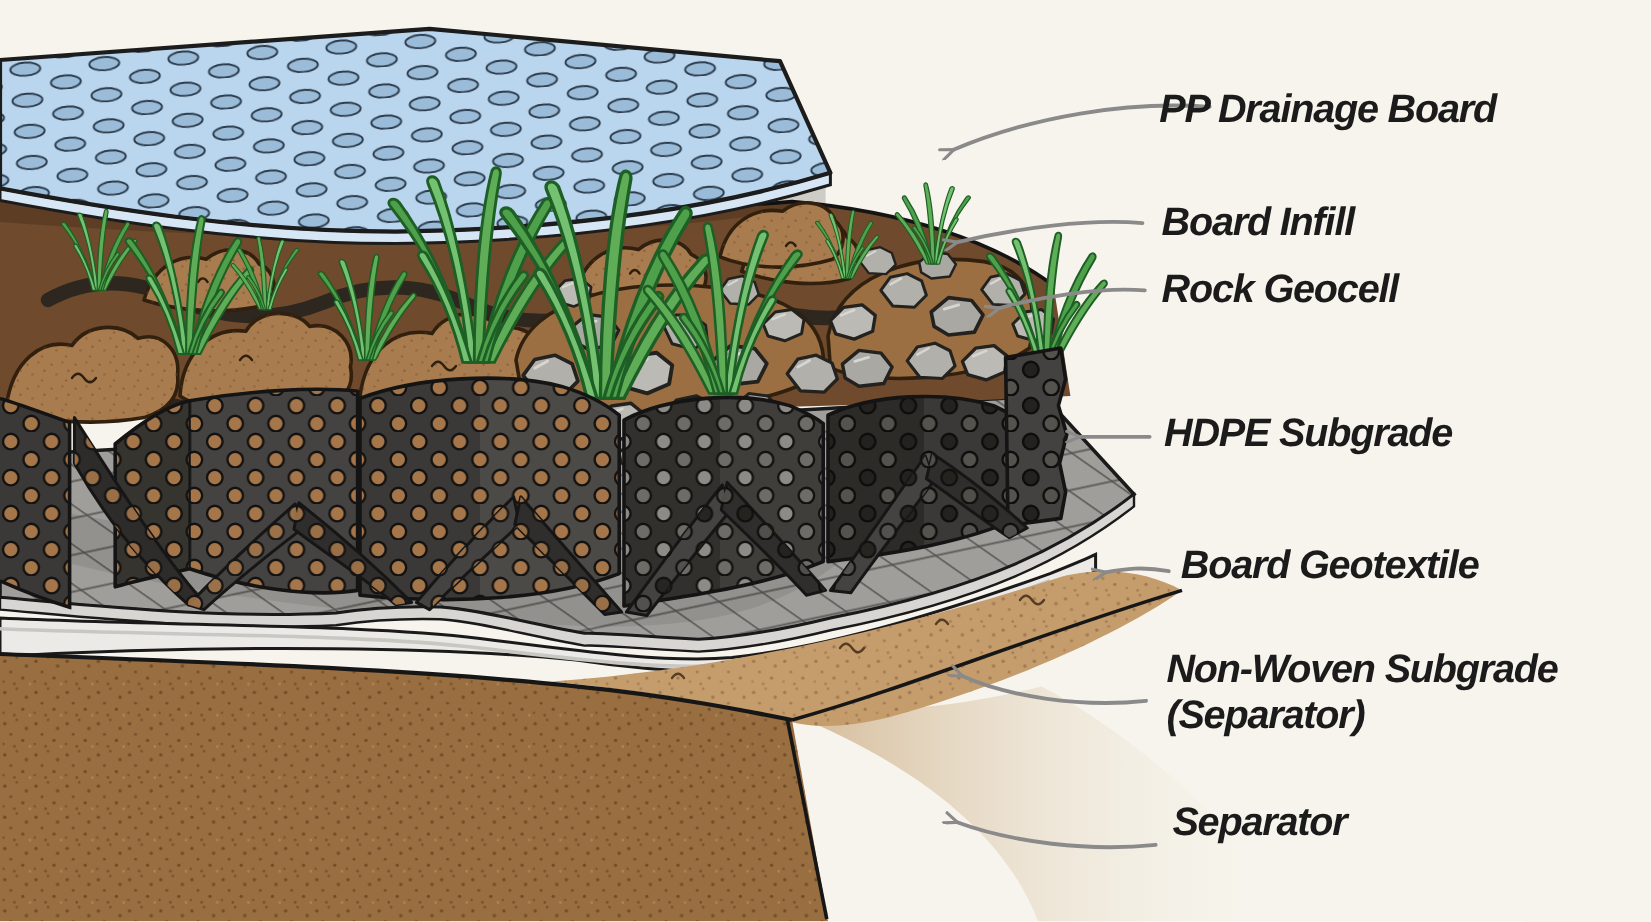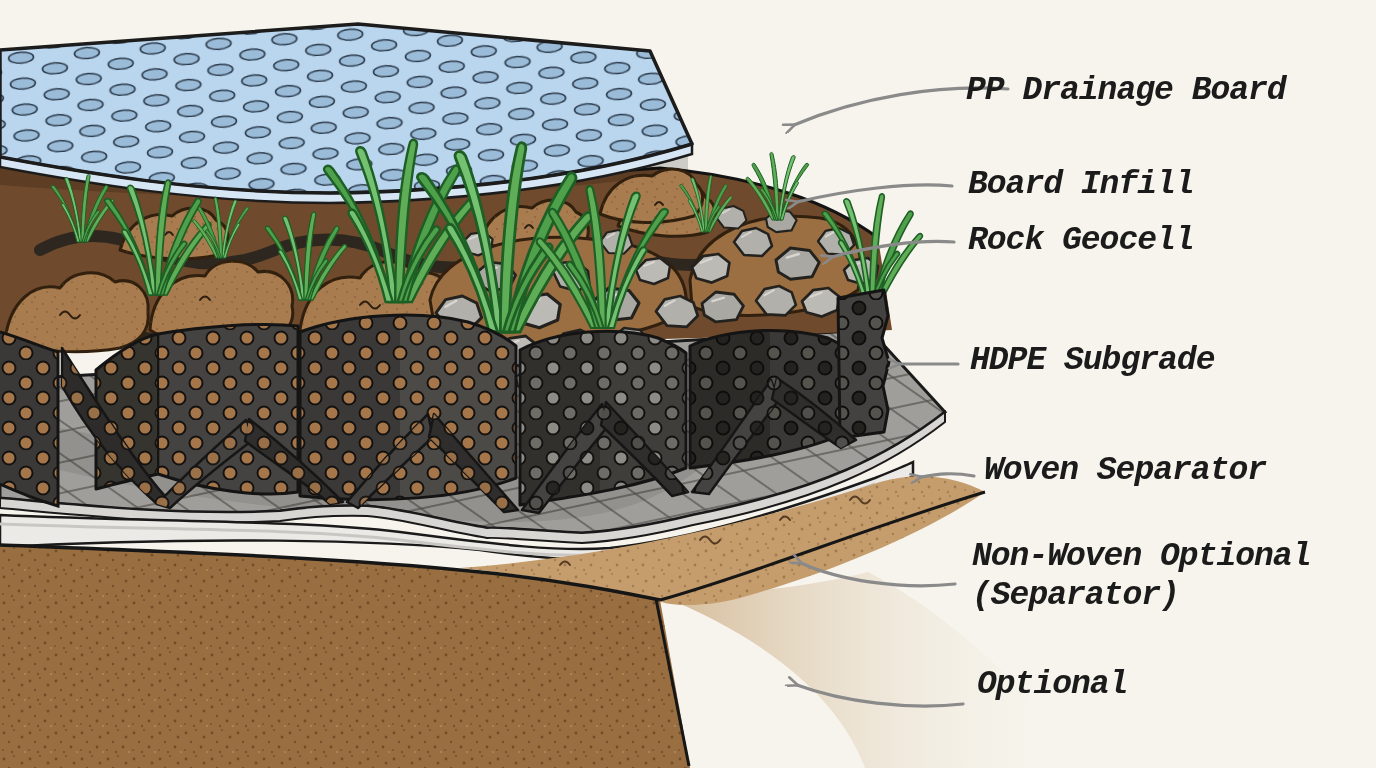--- a/index.html
+++ b/index.html
@@ -4,21 +4,21 @@
 <style>
   html,body{margin:0;padding:0;}
   .stage{
     position:relative;width:1376px;height:768px;
     background:#f6f4ec;overflow:hidden;
     font-family:"DejaVu Sans",sans-serif;
   }
   .stage svg{position:absolute;left:0;top:0;}
   .lbl{
     position:absolute;
-    font-family:Liberation Mono, monospace;
+    font-family:Liberation Sans, sans-serif;
     font-style:italic;font-weight:700;
     font-size:33px;letter-spacing:-1px;
     color:#1b1b1b;white-space:nowrap;line-height:1.18;
   }
 </style>
 </head>
 <body>
 
 <div class="stage">
 
@@ -343,20 +343,20 @@
     <path d="M974,476 C952,472 938,474 921,477" marker-end="url(#ah)"></path>
     <path d="M955,584 C900,590 838,580 801,563" marker-end="url(#ah)"></path>
     <path d="M963,704 C908,710 843,702 797,685" marker-end="url(#ah)"></path>
   </g>
 </svg>
 
   <div class="lbl" style="left:966px;top:72px">PP Drainage Board</div>
   <div class="lbl" style="left:968px;top:166px">Board Infill</div>
   <div class="lbl" style="left:968px;top:222px">Rock Geocell</div>
   <div class="lbl" style="left:970px;top:342px">HDPE Subgrade</div>
-  <div class="lbl" style="left:984px;top:452px">Woven Separator</div>
+  <div class="lbl" style="left:984px;top:452px">Board Geotextile</div>
   <div class="lbl" style="left:972px;top:538px">
-    <span>Non-Woven Optional</span><br>
+    <span>Non-Woven Subgrade</span><br>
     <span>(Separator)</span>
   </div>
-  <div class="lbl" style="left:977px;top:666px">Optional</div>
+  <div class="lbl" style="left:977px;top:666px">Separator</div>
 
 </div>
 
 </body></html>

